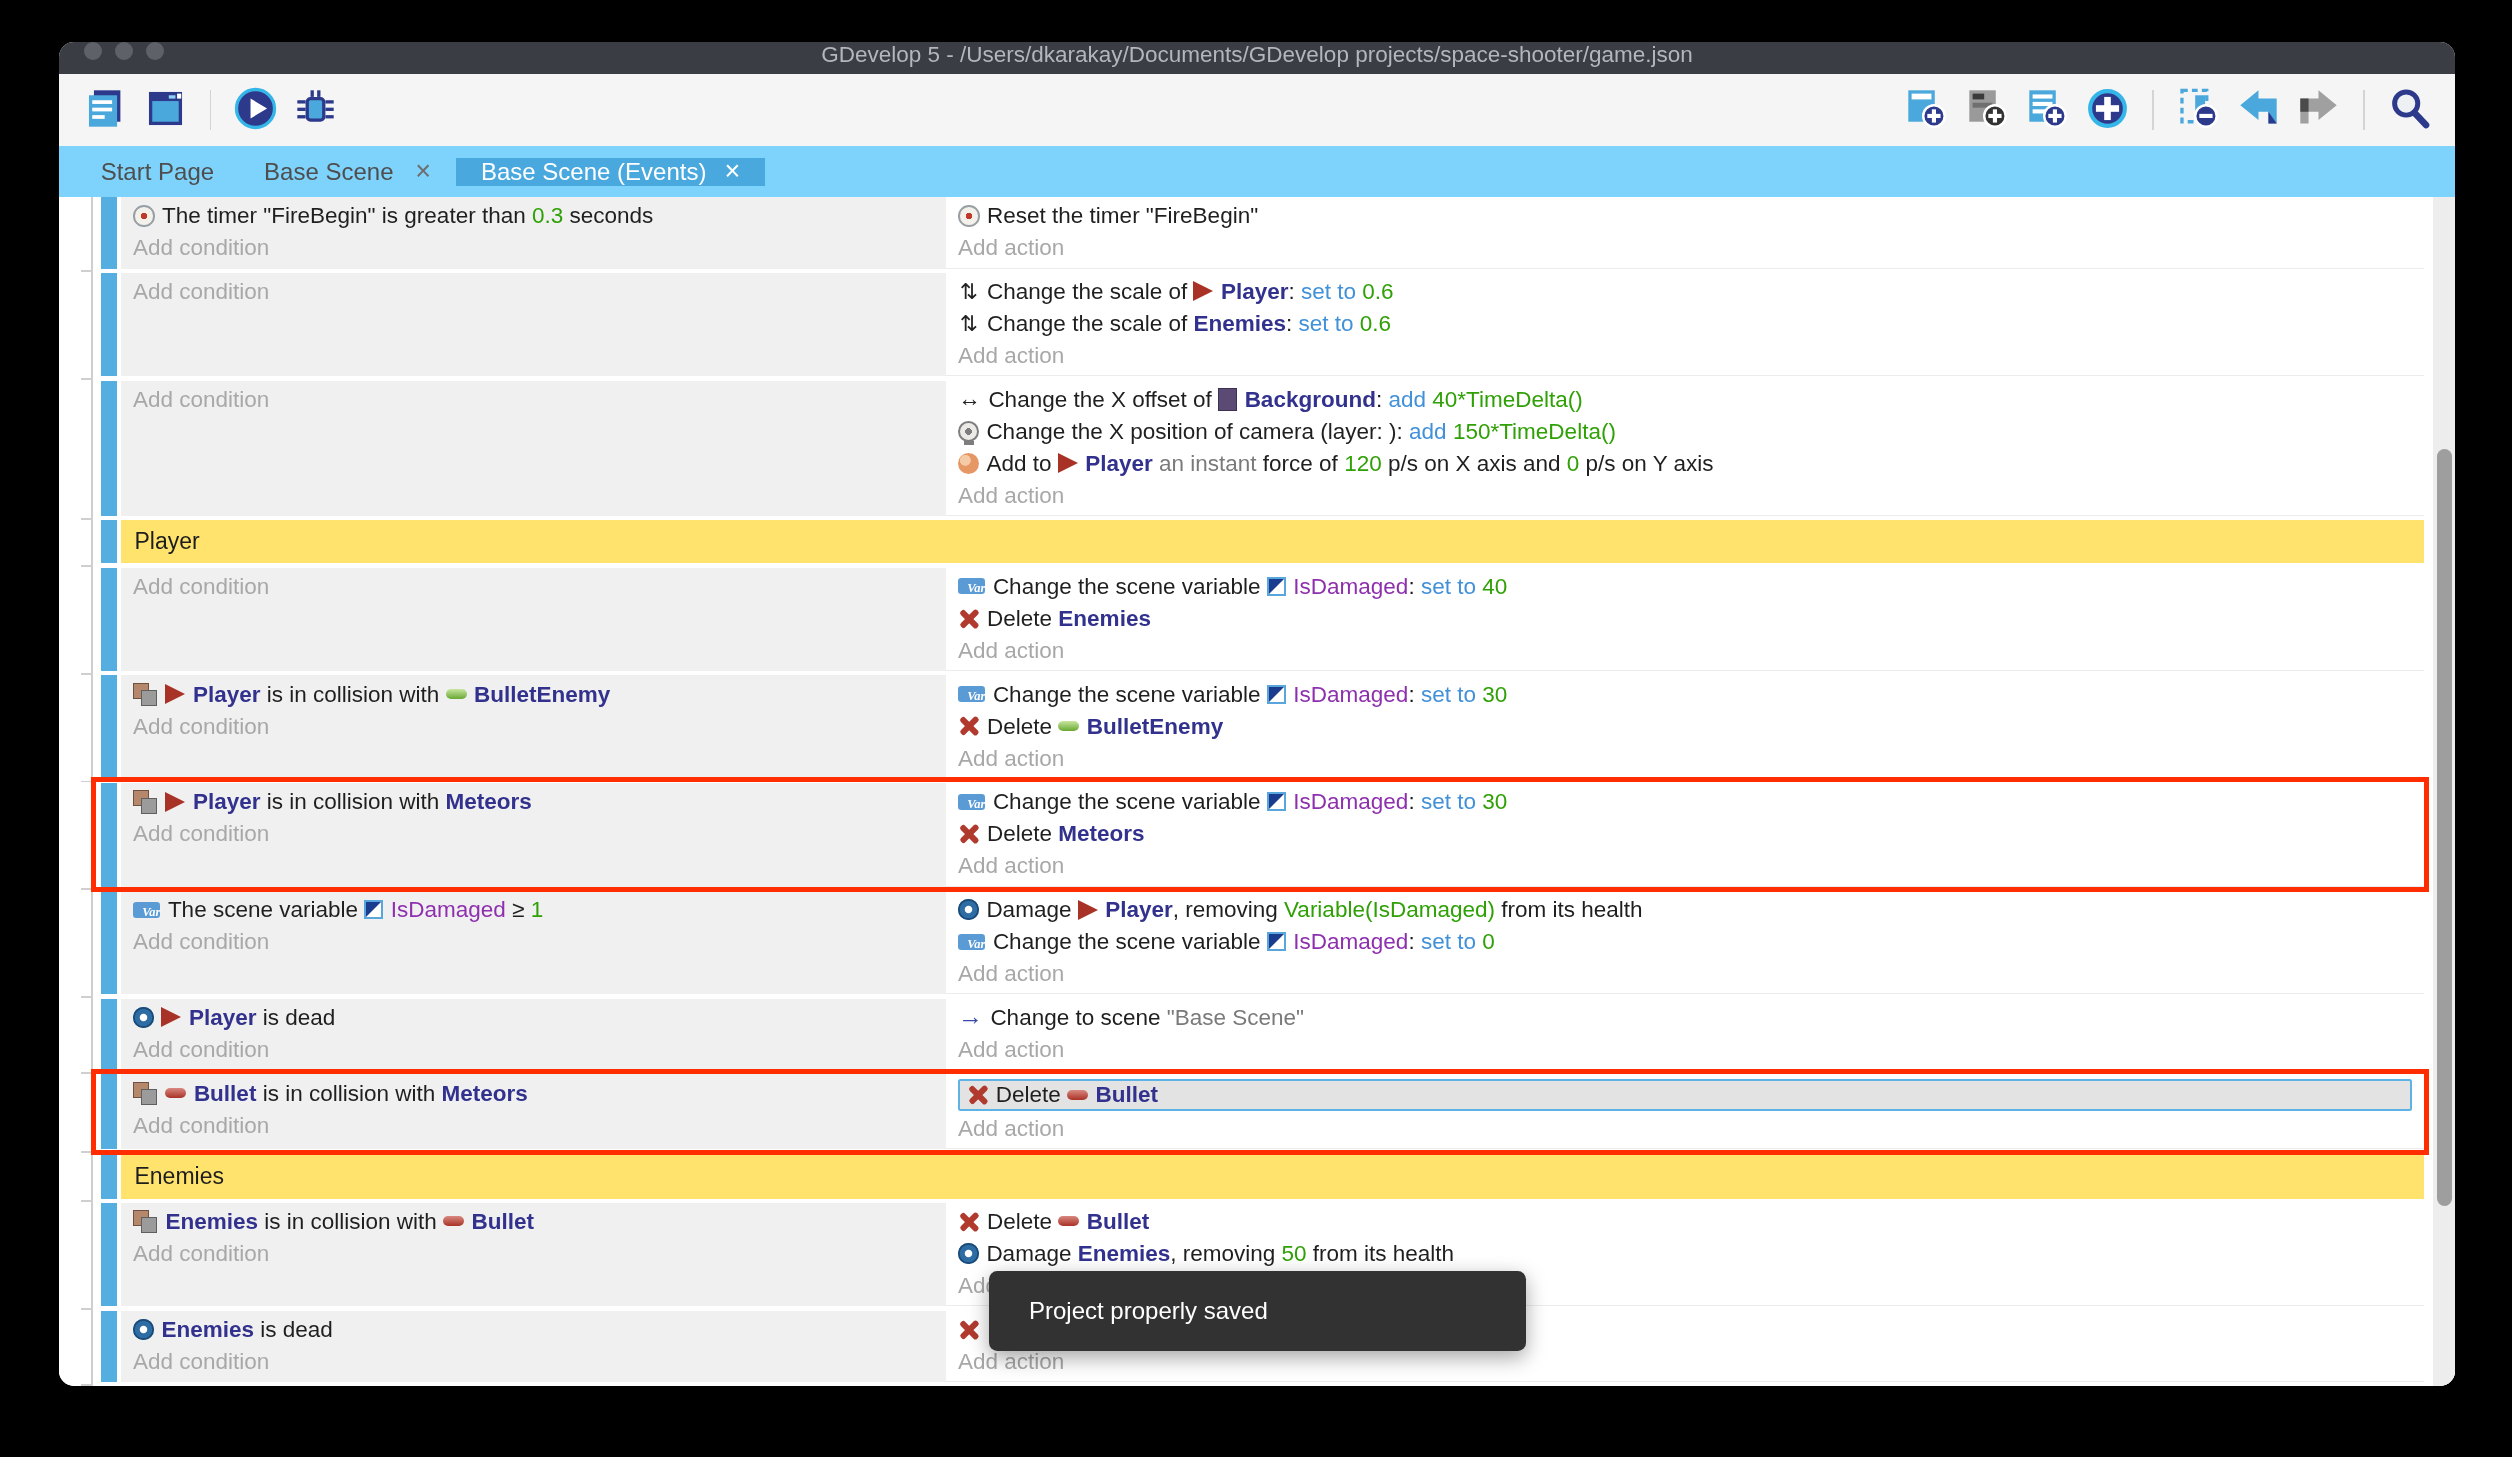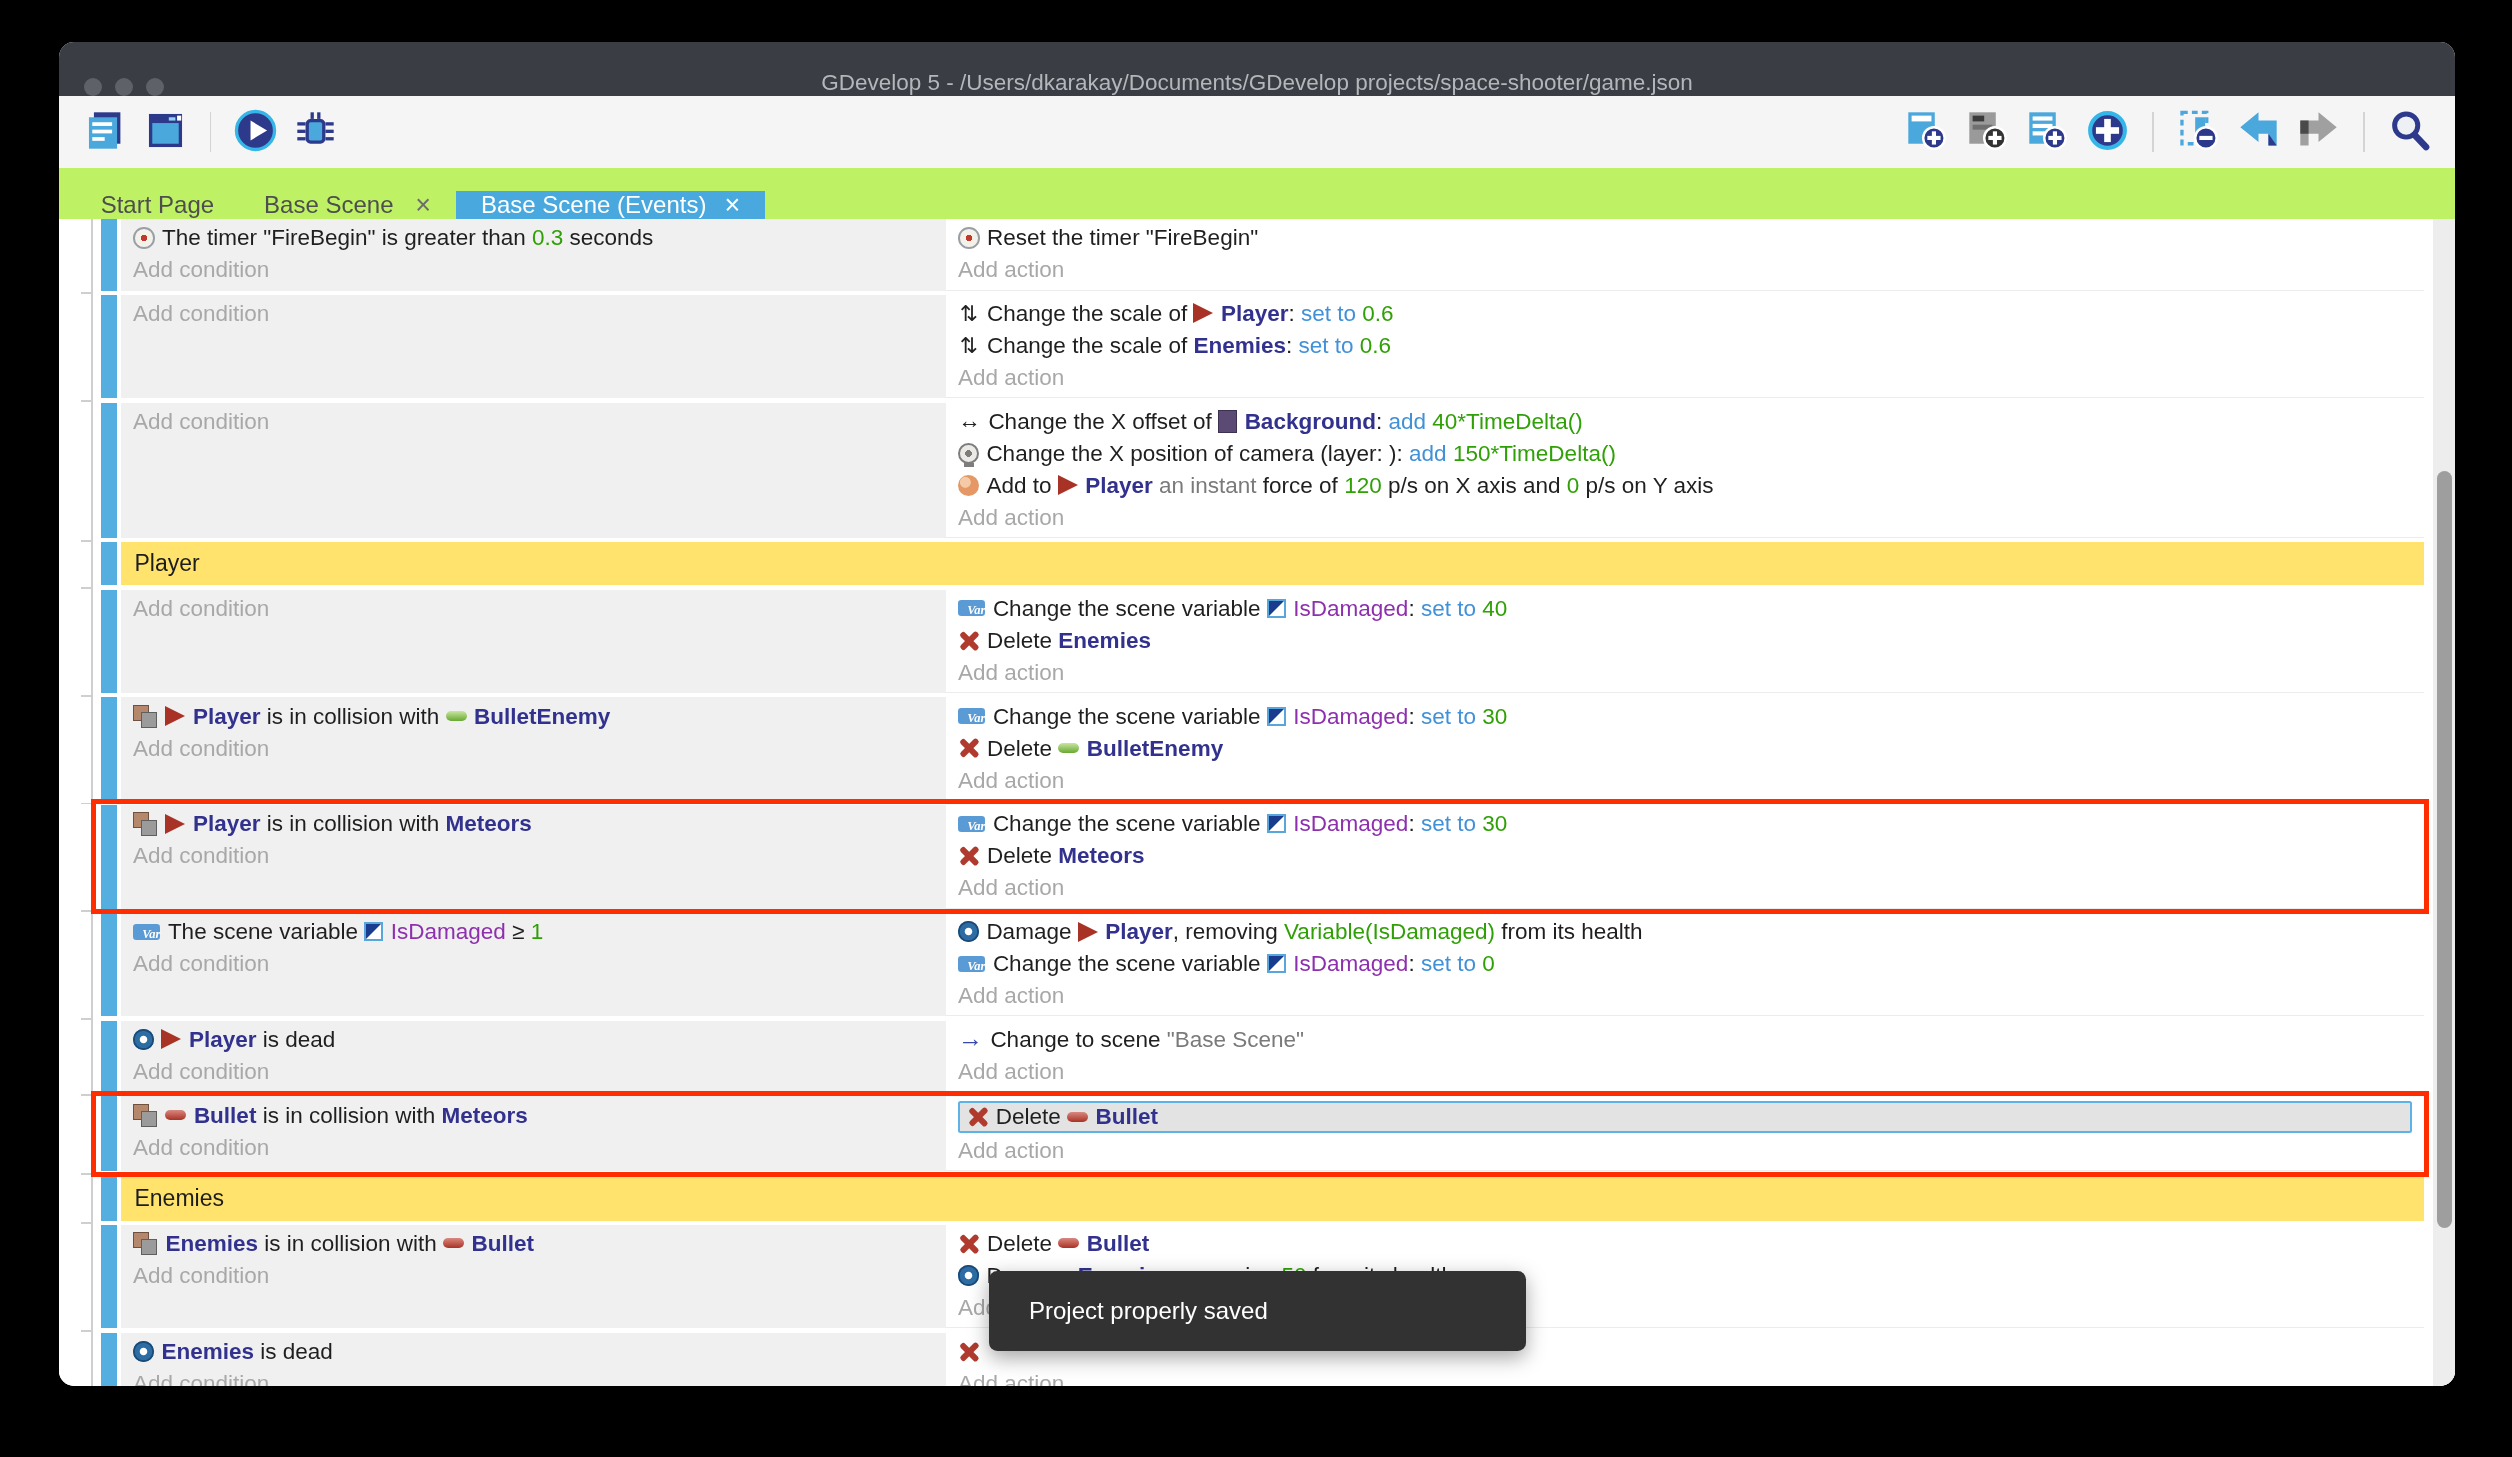--- a/index.html
+++ b/index.html
@@ -3,39 +3,39 @@
 <meta charset="utf-8">
 <style>
   * { margin:0; padding:0; box-sizing:border-box; }
   html,body { width:2512px; height:1458px; background:#000; overflow:hidden;
               font-family:"Liberation Sans", sans-serif; }
 
   
   .mac-window { position:absolute; left:59px; top:42px; width:2396px; height:1344px;
     border-radius:15px; overflow:hidden; background:#fff;
     box-shadow:0 21px 58px rgba(0,0,0,.7); display:flex; flex-direction:column; }
-  .titlebar { height:54px; background:#3a3d43; display:flex; align-items:flex-end;
+  .titlebar { height:32px; background:#3a3d43; display:flex; align-items:flex-start;
     position:relative; flex:0 0 auto; }
   .traffic { display:flex; gap:12.5px; margin-left:25px; }
   .traffic span { width:18.3px; height:18.3px; border-radius:50%; background:#5e6268; display:block; }
   .win-title { position:absolute; left:0; right:0; text-align:center; color:#b3b6ba;
     font-size:22.5px; pointer-events:none; }
 
   
   .toolbar { height:72px; background:#f5f5f6; display:flex; align-items:center;
     padding:0 20px; flex:0 0 auto; }
   .tb-group { display:flex; align-items:center; gap:8.3px; }
   .tb-right { margin-left:auto; }
   .tb-btn { width:52px; height:52px; display:flex; align-items:center; justify-content:center;
     border-radius:5px; cursor:pointer; }
   .tb-btn svg { width:43px; height:43px; }
   .tb-sep { width:1.7px; height:40px; background:#d4d4d6; margin:0 10px; }
 
   
-  .tabbar { height:51px; background:#bef264; display:flex; align-items:flex-end;
+  .tabbar { height:51px; background:#7dd3fc; display:flex; align-items:center;
     padding-left:16.7px; flex:0 0 auto; }
   .tab { display:flex; align-items:center; gap:21.7px; padding:0 25px; font-size:24px;
     color:#4e4e4e; cursor:pointer; }
   .tab .tab-close { font-size:27px; color:#6d6d6d; line-height:1; }
   .tab.active { background:#49a9de; color:#fff;gap:18px; }
   .tab.active .tab-close { color:#fff; }
 
   
   .events { position:relative; flex:1 1 auto; background:#fff; overflow:hidden;
     padding:0 31px 0 42px; }

